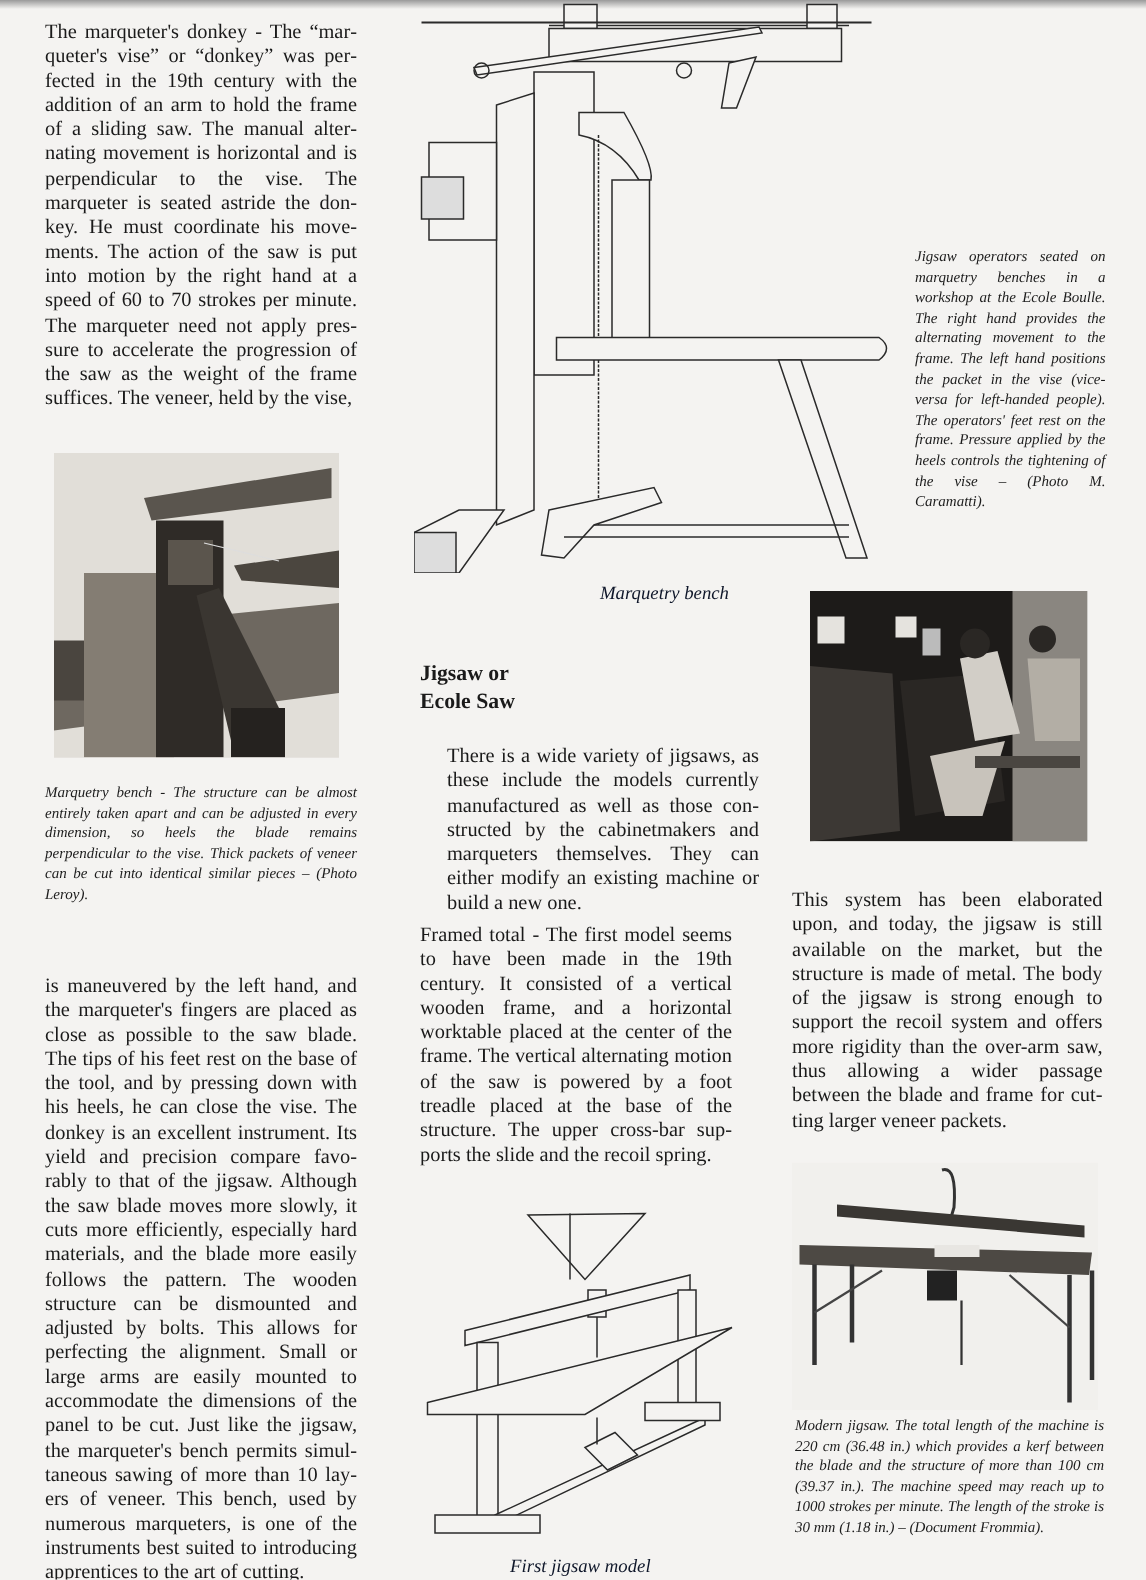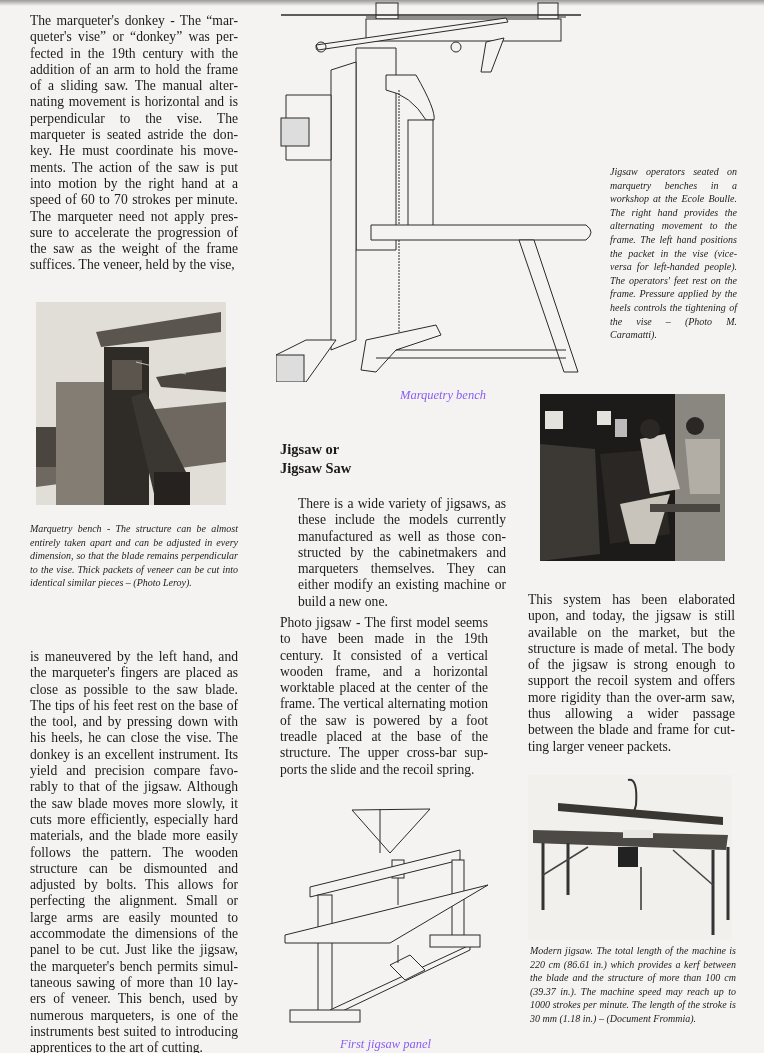--- a/index.html
+++ b/index.html
@@ -7,21 +7,21 @@
     width:764px; height:1053px; position:relative; overflow:hidden;
     background:#f4f3f1;
     font-family:"Liberation Serif", "DejaVu Serif", serif;
     color:#1a1a1a;
   }
   .topshade { position:absolute; left:0; top:0; width:764px; height:6px; background:linear-gradient(#9a9a9a,#f4f3f1); }
   .col { position:absolute; font-size:13.6px; line-height:16.3px; text-align:justify; }
   .col p { margin:0; }
   .it { }
   .cap { position:absolute; font-style:italic; font-size:10px; line-height:13.6px; text-align:justify; color:#1c1c1c; }
-  .figlabel { position:absolute; font-style:italic; font-size:12.5px; color:#8b5cf6; }
+  .figlabel { position:absolute; font-style:italic; font-size:12.5px; color:#0f172a; }
   .heading { position:absolute; font-weight:bold; font-size:14.5px; line-height:19px; }
   .photo { position:absolute; overflow:hidden; }
   svg { display:block; }
 </style>
 </head>
 <body>
 
 <div class="topshade"></div>
 
 <div class="col" style="left:30px; top:13px; width:208px;">
@@ -37,21 +37,21 @@
     <rect x="20" y="80" width="60" height="123" fill="#847d73"></rect>
     <rect x="68" y="45" width="45" height="158" fill="#2f2b27"></rect>
     <rect x="76" y="58" width="30" height="30" fill="#5b554d"></rect>
     <path d="M95 95 L110 90 L150 170 L140 200 L120 200 Z" fill="#3a3631"></path>
     <rect x="118" y="170" width="36" height="33" fill="#25221f"></rect>
     <path d="M120 75 L190 65 L190 90 L125 85 Z" fill="#4b463f"></path>
     <line x1="100" y1="60" x2="150" y2="72" stroke="#ddd" stroke-width="0.8"></line>
   </svg>
 </div>
 
-<div class="cap" style="left:30px; top:522px; width:208px;">Marquetry bench - The structure can be almost entirely taken apart and can be adjusted in every dimension, so that the blade remains perpendicular to the vise. Thick packets of veneer can be cut into identical similar pieces – (Photo Leroy).</div>
+<div class="cap" style="left:30px; top:522px; width:208px;">Marquetry bench - The structure can be almost entirely taken apart and can be adjusted in every dimension, so heels the blade remains perpendicular to the vise. Thick packets of veneer can be cut into identical similar pieces – (Photo Leroy).</div>
 
 <div class="col" style="left:30px; top:649px; width:208px;">is maneuvered by the left hand, and the marqueter's fingers are placed as close as possible to the saw blade. The tips of his feet rest on the base of the tool, and by pressing down with his heels, he can close the vise. The donkey is an excellent instrument. Its yield and precision compare favo­rably to that of the jigsaw. Although the saw blade moves more slowly, it cuts more efficiently, especially hard materials, and the blade more easily follows the pattern. The wooden structure can be dismounted and adjusted by bolts. This allows for perfecting the alignment. Small or large arms are easily mounted to accommodate the dimensions of the panel to be cut. Just like the jigsaw, the marqueter's bench permits simul­taneous sawing of more than 10 lay­ers of veneer. This bench, used by numerous marqueters, is one of the instruments best suited to introduc­ing apprentices to the art of cutting.</div>
 
 <div class="photo" style="left:276px; top:0px; width:316px; height:382px;">
   <svg width="316" height="382" viewBox="0 0 316 382" fill="none" stroke="#2a2a2a" stroke-width="1">
     <line x1="90" y1="17" x2="290" y2="17"></line>
     <rect x="100" y="3" width="22" height="16" fill="#f4f3f1"></rect>
     <rect x="262" y="3" width="20" height="16" fill="#f4f3f1"></rect>
     <line x1="5" y1="15" x2="305" y2="15" stroke-width="1.4"></line>
     <rect x="90" y="19" width="195" height="22" fill="#f4f3f1"></rect>
@@ -72,47 +72,47 @@
     <line x1="120" y1="350" x2="290" y2="350"></line>
     <line x1="100" y1="358" x2="290" y2="358"></line>
     <path d="M0 355 L30 340 L60 340 L30 382 L0 382 Z" fill="#f4f3f1"></path>
     <rect x="0" y="355" width="28" height="27" fill="#ddd"></rect>
   </svg>
 </div>
 <div class="figlabel" style="left:400px; top:388px;">Marquetry bench</div>
 
 <div class="heading" style="left:280px; top:440px;">
   <div>Jigsaw or</div>
-  <div>Jigsaw Saw</div>
+  <div>Ecole Saw</div>
 </div>
 
 <div class="col" style="left:280px; top:496px; width:208px;margin-left:18px;">There is a wide variety of jigsaws, as these include the models currently manufactured as well as those con­structed by the cabinetmakers and marqueters themselves. They can either modify an existing machine or build a new one.</div>
 
 <div class="col" style="left:280px; top:615px; width:208px;">
-  <p><span class="it">Photo jigsaw</span><span> - The first model seems to have been made in the 19th century. It consisted of a vertical wooden frame, and a horizontal worktable placed at the center of the frame. The vertical alternating motion of the saw is powered by a foot treadle placed at the base of the structure. The upper cross-bar sup­ports the slide and the recoil spring.</span></p>
+  <p><span class="it">Framed total</span><span> - The first model seems to have been made in the 19th century. It consisted of a vertical wooden frame, and a horizontal worktable placed at the center of the frame. The vertical alternating motion of the saw is powered by a foot treadle placed at the base of the structure. The upper cross-bar sup­ports the slide and the recoil spring.</span></p>
 </div>
 
 <div class="photo" style="left:280px; top:805px; width:215px; height:218px;">
   <svg width="215" height="218" viewBox="0 0 215 218" fill="none" stroke="#2a2a2a" stroke-width="1">
     <path d="M72 5 L150 4 L110 48 Z" fill="#f4f3f1"></path>
     <line x1="100" y1="4" x2="100" y2="48"></line>
     <rect x="112" y="55" width="12" height="18" fill="#f4f3f1"></rect>
     <line x1="118" y1="73" x2="118" y2="100"></line>
     <path d="M30 82 L180 45 L180 55 L30 92 Z" fill="#f4f3f1"></path>
     <rect x="38" y="90" width="14" height="118" fill="#f4f3f1"></rect>
     <rect x="172" y="55" width="12" height="80" fill="#f4f3f1"></rect>
     <path d="M5 130 L208 80 L110 138 L5 138 Z" fill="#f4f3f1"></path>
     <path d="M50 205 L190 140 L190 145 L50 212 Z" fill="#f4f3f1"></path>
     <path d="M110 160 L130 150 L145 165 L125 175 Z" fill="#f4f3f1"></path>
     <line x1="118" y1="140" x2="118" y2="158"></line>
     <rect x="10" y="205" width="70" height="12" fill="#f4f3f1"></rect>
     <rect x="150" y="130" width="50" height="12" fill="#f4f3f1"></rect>
   </svg>
 </div>
-<div class="figlabel" style="left:340px; top:1037px;">First jigsaw panel</div>
+<div class="figlabel" style="left:340px; top:1037px;">First jigsaw model</div>
 
 <div class="cap" style="left:610px; top:165px; width:127px;">Jigsaw operators seated on marquetry benches in a workshop at the Ecole Boulle. The right hand provides the alternating movement to the frame. The left hand positions the packet in the vise (vice-versa for left-handed people). The op­erators' feet rest on the frame. Pressure applied by the heels controls the tightening of the vise – (Photo M. Caramatti).</div>
 
 <div class="photo" style="left:540px; top:394px; width:185px; height:167px;">
   <svg width="185" height="167" viewBox="0 0 185 167">
     <rect width="185" height="167" fill="#1d1b19"></rect>
     <rect x="135" y="0" width="50" height="167" fill="#8a8680"></rect>
     <rect x="5" y="17" width="18" height="18" fill="#e5e3de"></rect>
     <rect x="57" y="17" width="14" height="14" fill="#e5e3de"></rect>
     <rect x="75" y="25" width="12" height="18" fill="#bbb"></rect>
@@ -140,13 +140,13 @@
     <line x1="113" y1="92" x2="113" y2="135" stroke="#333" stroke-width="1.5"></line>
     <line x1="15" y1="68" x2="15" y2="135" stroke="#333" stroke-width="3"></line>
     <line x1="40" y1="68" x2="40" y2="120" stroke="#333" stroke-width="3"></line>
     <line x1="185" y1="75" x2="185" y2="160" stroke="#333" stroke-width="3"></line>
     <line x1="200" y1="72" x2="200" y2="145" stroke="#333" stroke-width="3"></line>
     <line x1="15" y1="100" x2="60" y2="72" stroke="#444" stroke-width="1.5"></line>
     <line x1="145" y1="75" x2="185" y2="110" stroke="#444" stroke-width="1.5"></line>
   </svg>
 </div>
 
-<div class="cap" style="left:530px; top:944px; width:206px;">Modern jigsaw. The total length of the machine is 220 cm (86.61 in.) which pro­vides a kerf between the blade and the structure of more than 100 cm (39.37 in.). The machine speed may reach up to 1000 strokes per minute. The length of the stroke is 30 mm (1.18 in.) – (Document Frommia).</div>
+<div class="cap" style="left:530px; top:944px; width:206px;">Modern jigsaw. The total length of the machine is 220 cm (36.48 in.) which pro­vides a kerf between the blade and the structure of more than 100 cm (39.37 in.). The machine speed may reach up to 1000 strokes per minute. The length of the stroke is 30 mm (1.18 in.) – (Document Frommia).</div>
 
 </body></html>

